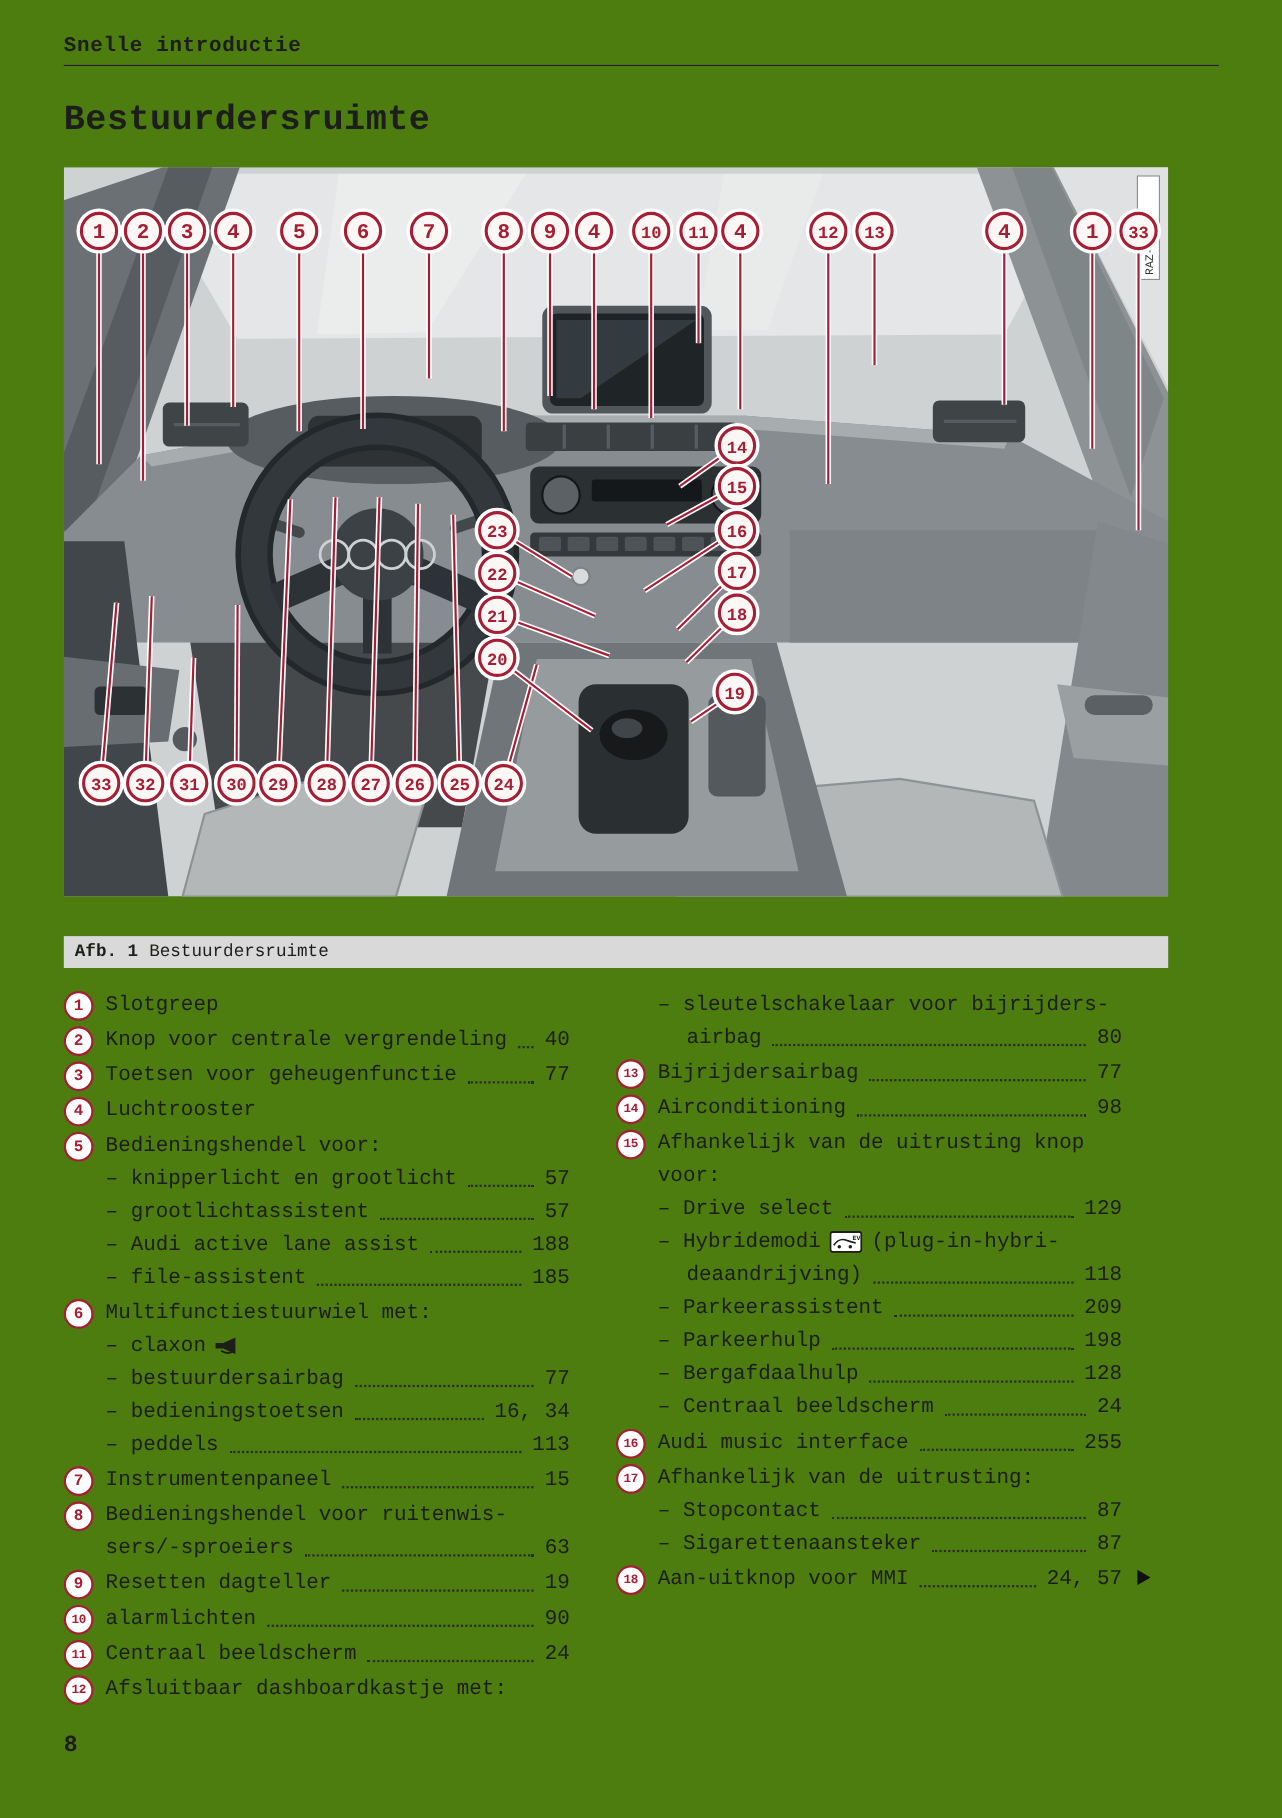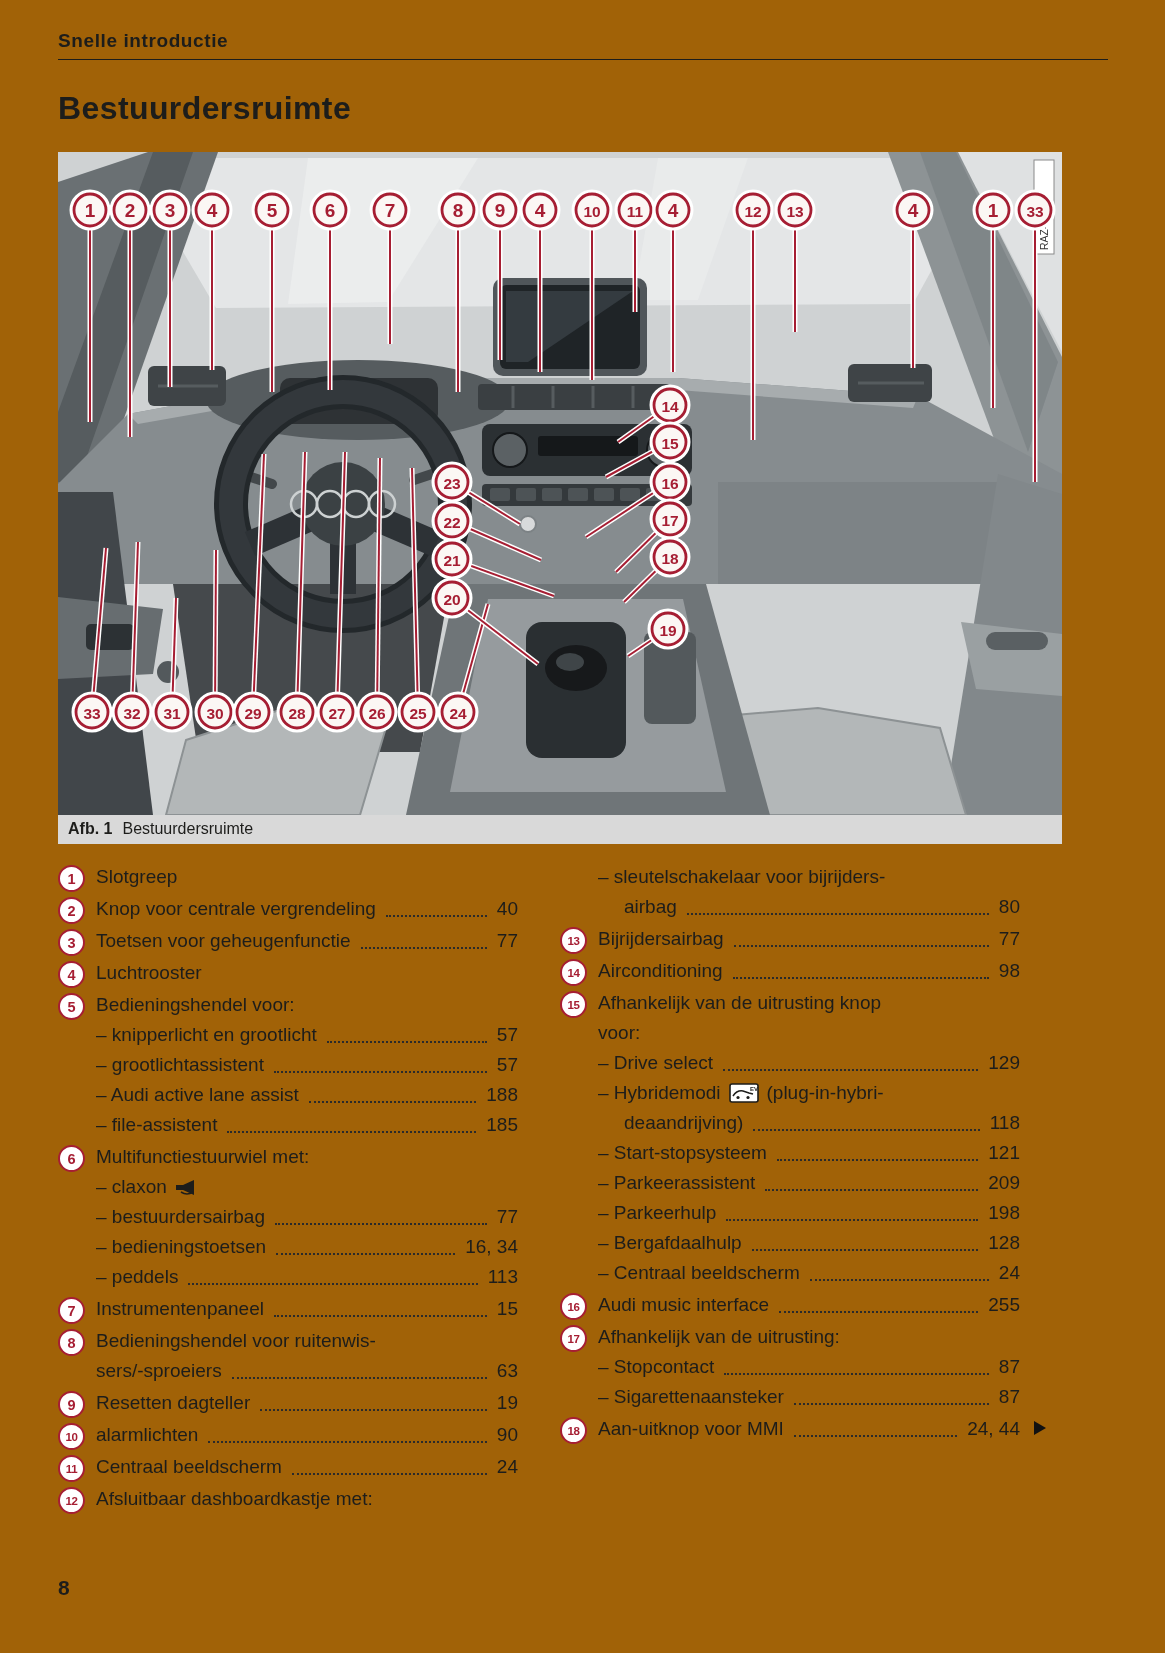--- a/index.html
+++ b/index.html
@@ -1,31 +1,31 @@
 <!DOCTYPE html>
 <html><head>
 <meta charset="utf-8">
 <style>
   html,body{margin:0;padding:0;background:#e9e9e9;}
   .sheet{
     position:relative;width:1165px;height:1653px;margin:0 auto;
-    background:#a16207;overflow:hidden;
-    font-family:Liberation Sans, sans-serif;
+    background:#4d7c0f;overflow:hidden;
+    font-family:Liberation Mono, monospace;
     color:#1d1d1b;
   }
   .content{position:absolute;left:58px;top:0;width:1050px;}
   .eyebrow{margin-top:30px;font-size:19px;font-weight:bold;letter-spacing:.6px;}
   .rule{border:none;border-top:1.6px solid #1d1d1b;margin:7px 0 0 0;}
   .title{margin-top:30px;font-size:32px;font-weight:bold;letter-spacing:.4px;}
 
   .figure{margin-top:25px;width:1004px;}
   .figure svg{display:block;}
   .caption{
     background:#d9d9d9;width:1004px;box-sizing:border-box;
-    padding:5px 10px 6px 10px;font-size:16px;
+    padding:5px 10px 6px 10px;font-size:16px;margin-top:36px;
   }
   .caption .cap-label{font-weight:bold;margin-right:10px;}
 
   .legend{display:flex;gap:42px;margin-top:18px;width:962px;}
   .lcol{width:460px;flex:none;}
   .entry{display:flex;margin-bottom:2px;}
   .numcol{width:38px;flex:none;padding-top:3px;}
   .lnum{
     display:flex;align-items:center;justify-content:center;
     width:23px;height:23px;border:2.2px solid #a61e33;border-radius:50%;
@@ -592,25 +592,20 @@
                   </svg>
                 </span>
                 <span class="rtext">(plug-in-hybri-</span>
               </div>
               <div class="row ind">
                 <span class="rtext">deaandrijving)</span>
                 <span class="leader"></span>
                 <span class="rpage">118</span>
               </div>
               <div class="row">
-                <span class="rtext">– Start-stopsysteem</span>
-                <span class="leader"></span>
-                <span class="rpage">121</span>
-              </div>
-              <div class="row">
                 <span class="rtext">– Parkeerassistent</span>
                 <span class="leader"></span>
                 <span class="rpage">209</span>
               </div>
               <div class="row">
                 <span class="rtext">– Parkeerhulp</span>
                 <span class="leader"></span>
                 <span class="rpage">198</span>
               </div>
               <div class="row">
@@ -658,21 +653,21 @@
             </div>
           </div>
           <div class="entry">
             <div class="numcol">
               <span class="lnum two">18</span>
             </div>
             <div class="rowscol">
               <div class="row">
                 <span class="rtext">Aan-uitknop voor MMI</span>
                 <span class="leader"></span>
-                <span class="rpage">24, 44</span>
+                <span class="rpage">24, 57</span>
                 <span class="arrow"></span>
               </div>
             </div>
           </div>
         </div>
     </div>
   </div>
 
   <div class="pagenum">8</div>
 </div>

